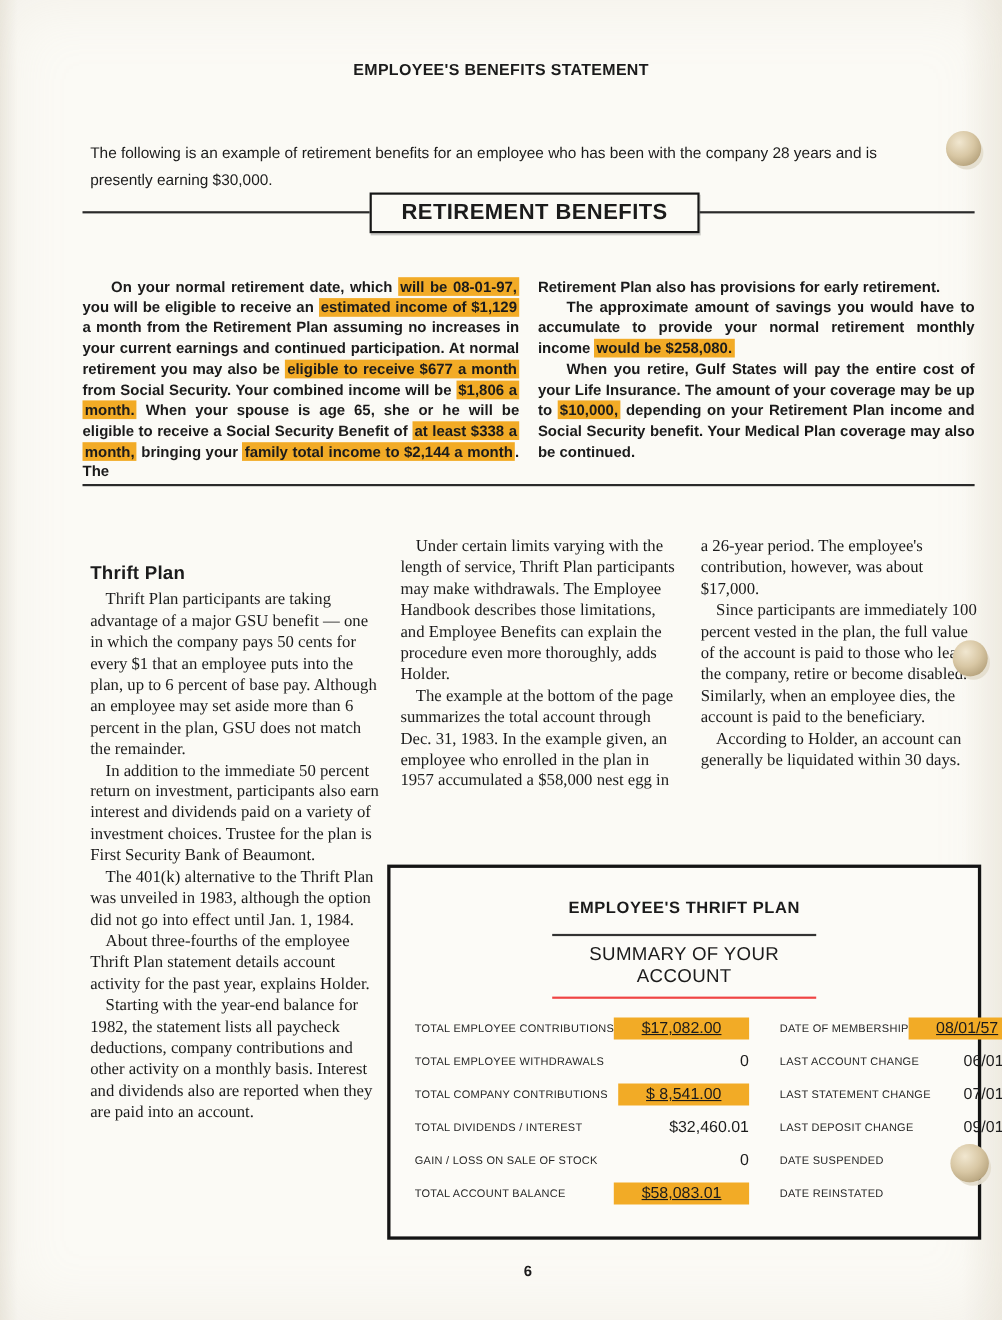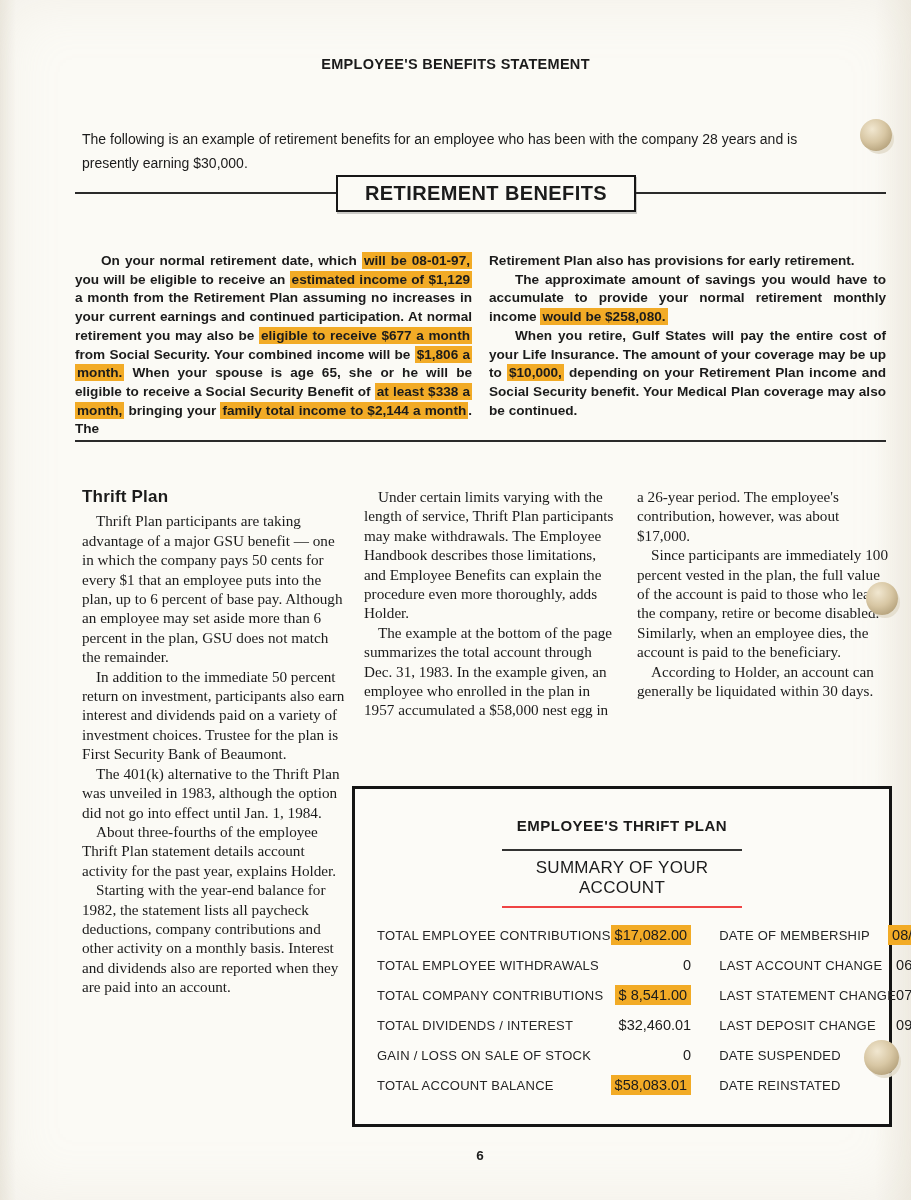--- a/index.html
+++ b/index.html
@@ -21,38 +21,38 @@
   .ret-cols { position:absolute; top:252px; left:75px; width:811px; display:flex; gap:17px; }
   .ret-col { flex:1; font-size:13.6px; line-height:18.7px; text-align:justify;font-weight:bold; }
   .para { margin:0; }
   .para.ind { text-indent:26px; }
   .hl { background:var(--hl,#f2ab26); padding:1px 2px;
     box-decoration-break:clone; -webkit-box-decoration-break:clone; }
   .section-rule { position:absolute; top:440px; left:75px; width:811px; border-top:2px solid #2a2a2a; }
   .thrift { position:absolute; top:487px; left:82px; width:810px; display:flex; gap:15px; }
   .t-serif { font-family:"Liberation Serif", serif; font-size:15.2px; line-height:19.4px; }
   .t-serif .para.ind { text-indent:14px; }
-  .t-col1 { width:278px; }
+  .t-col1 { width:278px;margin-top:24px; }
   .t-heading { margin:0 0 5px 0; font-family:"Liberation Sans", sans-serif;
     font-size:17px; font-weight:bold; letter-spacing:.2px; }
   .t-right { flex:1; display:flex; flex-direction:column; }
   .t-cols23 { display:flex; gap:17px; min-height:299px; }
   .t-col2 { width:256px; }
   .t-col3 { flex:1; }
   .table-box { margin-left:-12px; width:540px; box-sizing:border-box;
     border:3px solid #141414; background:#fcfbf7; padding:12px 22px 24px; }
   .tb-title { text-align:center; font-size:15px; font-weight:bold; letter-spacing:.5px; margin-top:16px; }
   .tb-subtitle { width:240px; margin:15px auto 12px; text-align:center; font-size:17px;
     letter-spacing:.3px; border-top:2px solid #333; border-bottom:2px solid #ef4444; padding:7px 0 8px; }
   .stmt-cols { display:flex; gap:28px; margin-top:8px; }
   .stmt-col { flex:1; }
   .stmt-row { display:flex; justify-content:space-between; align-items:center; height:30px; }
-  .stmt-label { font-size:13px; letter-spacing:.25px; color:#252525; white-space:nowrap; }
+  .stmt-label { font-size:10px; letter-spacing:.25px; color:#252525; white-space:nowrap; }
   .stmt-value { font-size:14.5px; white-space:nowrap; }
-  .stmt-value.hl { padding:2px 4px; }
+  .stmt-value.hl { padding:2px 25px;text-decoration:underline; }
   .dot { position:absolute; border-radius:50%;
     background:radial-gradient(circle at 38% 32%, #f1e7d0, #d8c7a4 45%, #b7a47e 78%, #a08c66);
     box-shadow:3px 4px 0 -1px rgba(228,221,205,.95); }
   .dot1 { left:860px; top:119px; width:32px; height:32px; }
   .dot2 { left:866px; top:582px; width:32px; height:33px; }
   .dot3 { left:864px; top:1040px; width:35px; height:35px; }
   .page-num { position:absolute; top:1148px; left:0; width:100%; text-align:center;
     text-indent:50px; font-size:13.5px; font-weight:bold; letter-spacing:1px; }
 </style>
 </head>

